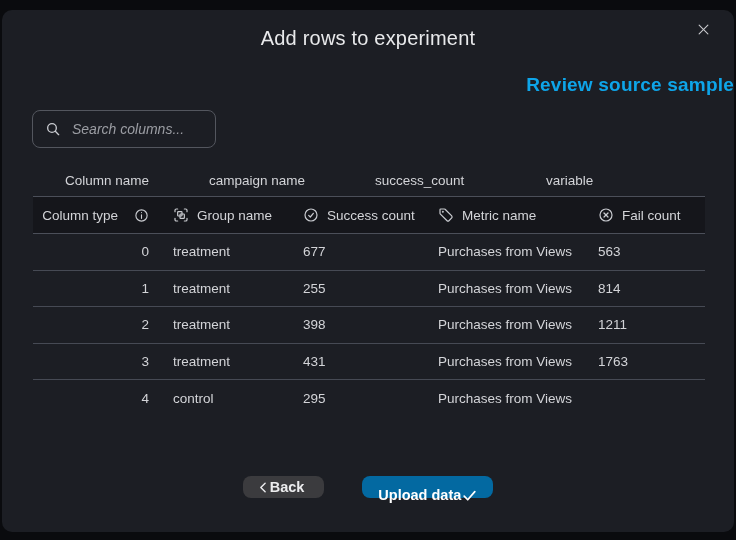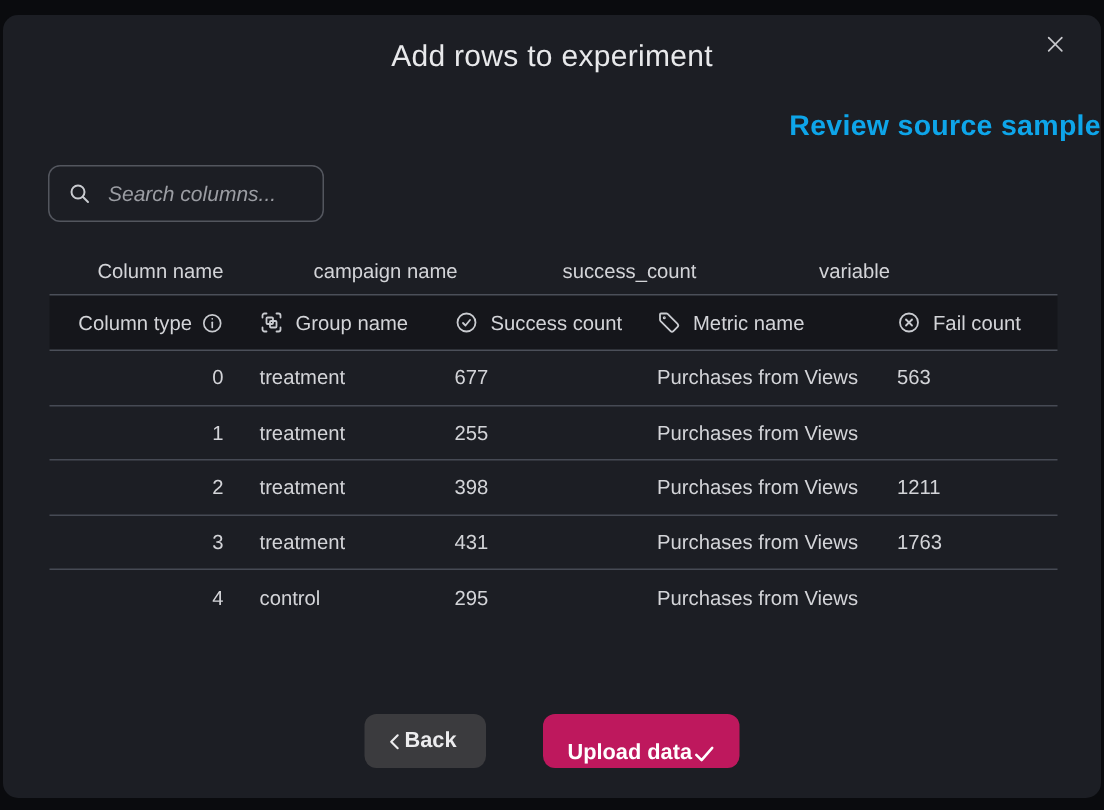--- a/index.html
+++ b/index.html
@@ -45,33 +45,33 @@
   }
   .thead{height:32px;gap:36px;}
   .ttype{
     height:38px;background:#15161b;
     border-top:1px solid #4b4f59;border-bottom:1px solid #4b4f59;
   }
   .tdata{height:36.5px;border-bottom:1px solid #464a54;}
   .tdata:last-child{border-bottom:none;}
   .cell-right{text-align:right;padding-right:24px;}
   .cell-iconlabel{display:flex;align-items:center;gap:8px;}
-  .cell-typefirst{display:flex;align-items:center;justify-content:flex-end;gap:6px;padding-right:24px;}
+  .cell-typefirst{display:flex;align-items:center;justify-content:flex-end;gap:16px;padding-right:24px;}
   .icon{display:inline-flex;flex:0 0 auto;color:#c9cbd0;}
   .footer{
     position:absolute;left:0;right:0;top:466px;
     display:flex;justify-content:center;gap:15px;
   }
   .btn{
-    height:36px;border-radius:8px;display:flex;align-items:center;
+    height:22px;border-radius:8px;display:flex;align-items:center;
     font-weight:bold;font-size:14.5px;color:#fff;cursor:pointer;
     border:none;
   }
   .btn-back{background:#3b3b3e;padding:0 20px 0 14px;color:#ececee;}
-  .btn-upload{background:#be185d;padding:16px 15px 0 16px;margin-left:23px;}
+  .btn-upload{background:#0369a1;padding:16px 15px 0 16px;margin-left:23px;}
 </style>
 </head>
 <body>
 
 <div class="modal">
 
   <div class="close-btn">
     <svg width="15" height="15" viewBox="0 0 24 24" fill="none" stroke="currentColor" stroke-width="1.8" stroke-linecap="round">
         <line x1="5" y1="5" x2="19" y2="19"></line>
         <line x1="19" y1="5" x2="5" y2="19"></line>
@@ -160,20 +160,21 @@
       <div>treatment</div>
       <div>677</div>
       <div>Purchases from Views</div>
       <div>563</div>
     </div>
     <div class="trow tdata">
       <div class="cell-right">1</div>
       <div>treatment</div>
       <div>255</div>
       <div>Purchases from Views</div>
+      <div>814</div>
     </div>
     <div class="trow tdata">
       <div class="cell-right">2</div>
       <div>treatment</div>
       <div>398</div>
       <div>Purchases from Views</div>
       <div>1211</div>
     </div>
     <div class="trow tdata">
       <div class="cell-right">3</div>

